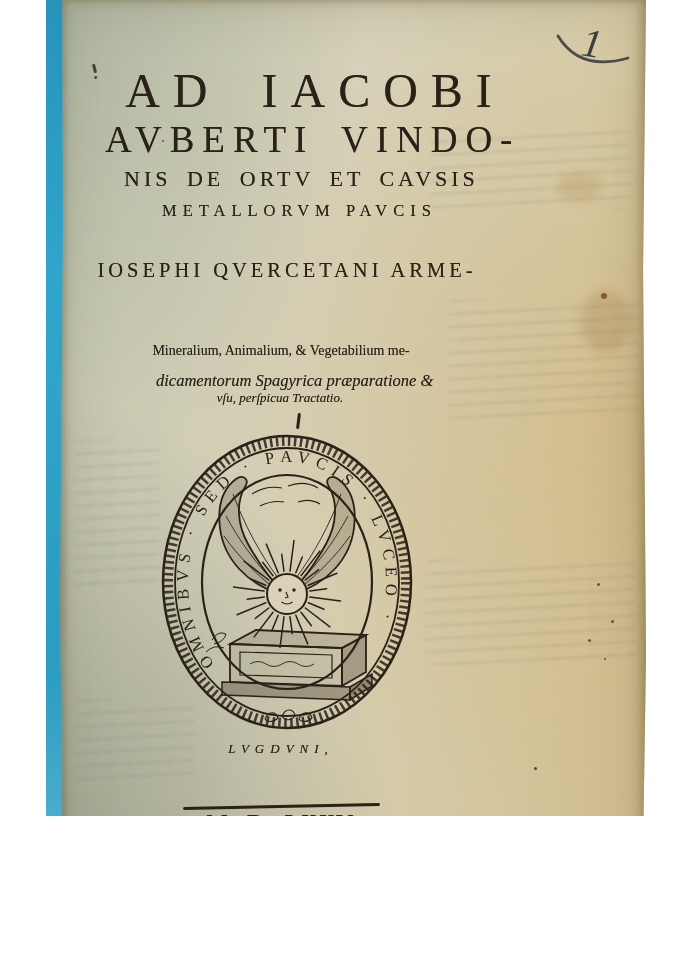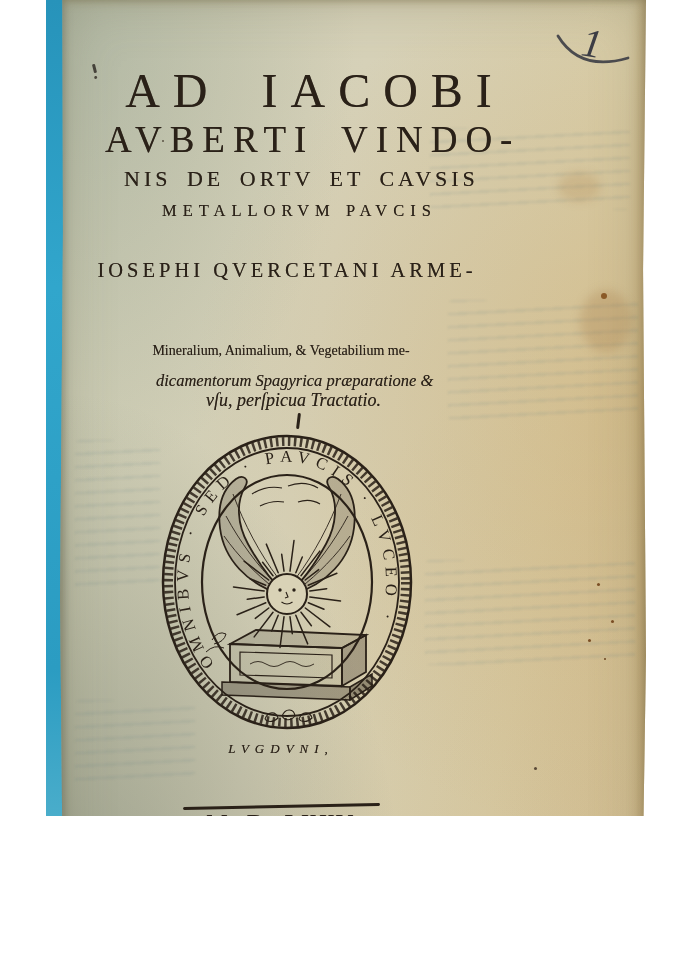--- a/index.html
+++ b/index.html
@@ -26,21 +26,21 @@
   .t1{left:18px;top:66px;width:474px;font-size:48px;letter-spacing:13px;word-spacing:16px;}
   .t2{left:45px;top:121px;width:375px;font-size:37px;letter-spacing:8px;word-spacing:10px;}
   .t3{left:64px;top:167px;width:294px;font-size:22px;letter-spacing:4px;word-spacing:6px;}
   .t4{left:102px;top:202px;width:238px;font-size:16.5px;letter-spacing:6px;}
   .t5{left:128px;top:223px;width:200px;font-size:19.5px;letter-spacing:.5px;}
   .t6{left:24px;top:260px;width:406px;font-size:20.5px;letter-spacing:4px;}
   .t7{left:88px;top:287px;width:258px;font-size:20.5px;}
   .t8{left:24px;top:333px;width:388px;font-size:16px;font-style:italic;letter-spacing:8px;word-spacing:10px;}
   .t9{left:56px;top:344px;width:330px;font-size:14px;}
   .t10{left:96px;top:372px;width:252px;font-size:16.5px;font-style:italic;}
-  .t11{left:146px;top:391px;width:148px;font-size:18px;font-style:italic;}
+  .t11{left:146px;top:391px;width:148px;font-size:13px;font-style:italic;}
   .imprint-place{left:145px;top:742px;width:152px;font-size:13px;font-style:italic;letter-spacing:6px;}
   .imprint-pub{left:80px;top:762px;width:292px;font-size:26px;}
   .imprint-rule{position:absolute;left:123px;top:805px;width:197px;height:2.6px;background:#2a2118;
                 transform:rotate(-1.2deg);border-radius:2px;}
   .imprint-date{left:126px;top:810px;width:190px;font-size:26px;font-style:italic;letter-spacing:2px;}
   .sig-mark{position:absolute;left:237px;top:413px;width:3px;height:16px;background:#2a2118;
             border-radius:2px;transform:rotate(7deg);}
   .corner-inkmark{position:absolute;left:33px;top:64px;width:2.5px;height:9px;background:#45423a;
             transform:rotate(-14deg);border-radius:1px;}
   .corner-inkmark::after{content:"";position:absolute;left:-1px;top:12px;width:3px;height:3px;

